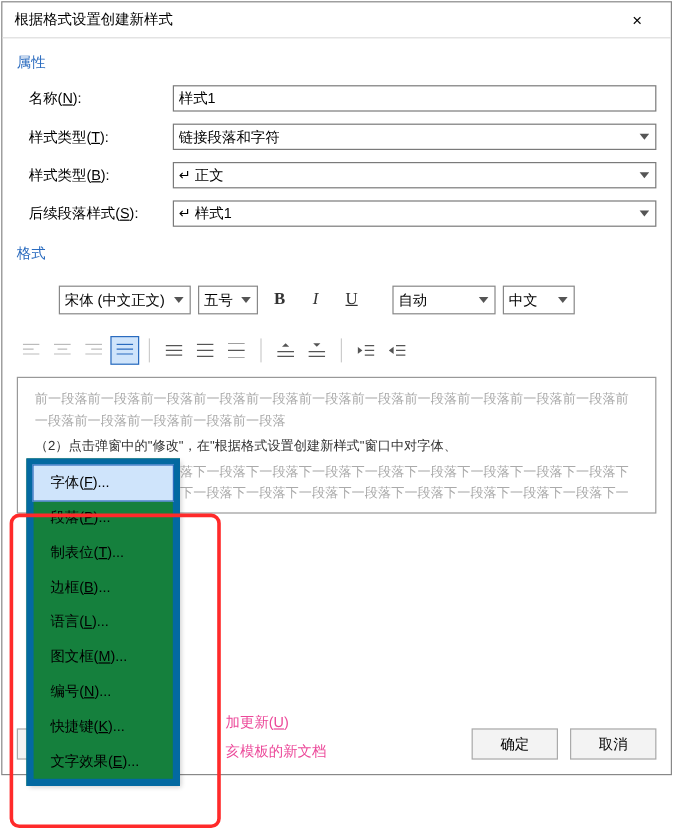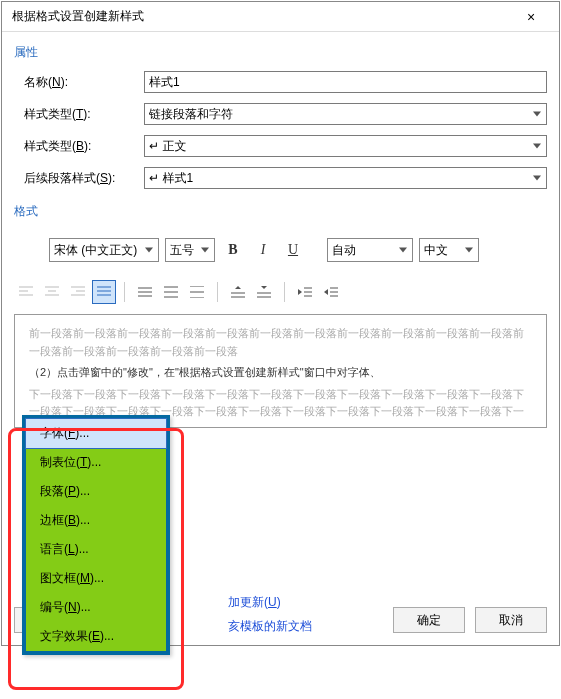--- a/index.html
+++ b/index.html
@@ -31,26 +31,26 @@
   .t2-btn.sel { border: 1px solid #2a6bbf; background: #cfe4fb; }
   .t2-btn.disabled svg line, .t2-btn.disabled svg rect { stroke: #bbb; fill: #bbb; }
   .sep { width: 1px; height: 20px; background: #ccc; margin: 0 6px; }
   .preview { border: 1px solid #999; height: 114px; padding: 10px 14px; font-size: 11px; color: #aaa; line-height: 1.6; overflow: hidden; }
   .preview .dark { color: #333; }
   .footer { display: flex; align-items: center; justify-content: space-between; padding: 10px 12px 12px 12px; }
   .format-btn { height: 26px; border: 1px solid #aaa; background: #f3f3f3; padding: 0 10px; font-size: 12px; display: inline-flex; align-items: center; gap: 4px; }
   .format-btn .caret { width: 0; height: 0; border-left: 4px solid transparent; border-right: 4px solid transparent; border-top: 5px solid #333; display: inline-block; }
   .btn { height: 26px; width: 72px; border: 1px solid #aaa; background: #f3f3f3; font-size: 12px; }
   .btn-row { display: flex; gap: 10px; border-radius: 10px; }
-  .popup { position: absolute; left: 22px; bottom: 44px; width: 148px; background: #84cc16; border: 4px solid #0369a1; box-shadow: 2px 2px 4px rgba(0,0,0,0.2); z-index: 10; }
+  .popup { position: absolute; left: 22px; bottom: 44px; width: 128px; background: #15803d; border: 6px solid #0369a1; box-shadow: 2px 2px 4px rgba(0,0,0,0.2); z-index: 10; }
   .popup .item { padding: 6px 14px; font-size: 12px; cursor: default; }
   .popup .item.hl { background: #cfe4fb; border: 1px solid #2a6bbf; margin: -1px; padding: 6px 14px; }
   .popup .item .u { text-decoration: underline; }
   .red-box { position: absolute; border: 3px solid #ff2a2a; border-radius: 8px; left: 8px; top: 428px; width: 176px; height: 262px; pointer-events: none; z-index: 20; }
-  .leaked { position: absolute; left: 188px; top: 590px; font-size: 12px; color: #1d4ed8; line-height: 24px; margin-left: 40px; }
+  .leaked { position: absolute; left: 188px; top: 590px; font-size: 12px; color: #ec4899; line-height: 24px; }
   .leaked .u { text-decoration: underline; }
 </style>
 </head>
 <body>
 
 <div class="dialog">
   <div class="titlebar">
     <span class="title">根据格式设置创建新样式</span>
     <span class="close">×</span>
   </div>
@@ -197,22 +197,23 @@
   </div>
 </div>
 
 <div class="leaked">
   <div><span>加更新(</span><span class="u">U</span><span>)</span></div>
   <div>亥模板的新文档</div>
 </div>
 
 <div class="popup">
   <div class="item hl"><span>字体(</span><span class="u">F</span><span>)...</span></div>
+  <div class="item"><span>段落(</span><span class="u">P</span><span>)...</span></div>
   <div class="item"><span>制表位(</span><span class="u">T</span><span>)...</span></div>
-  <div class="item"><span>段落(</span><span class="u">P</span><span>)...</span></div>
   <div class="item"><span>边框(</span><span class="u">B</span><span>)...</span></div>
   <div class="item"><span>语言(</span><span class="u">L</span><span>)...</span></div>
   <div class="item"><span>图文框(</span><span class="u">M</span><span>)...</span></div>
   <div class="item"><span>编号(</span><span class="u">N</span><span>)...</span></div>
+  <div class="item"><span>快捷键(</span><span class="u">K</span><span>)...</span></div>
   <div class="item"><span>文字效果(</span><span class="u">E</span><span>)...</span></div>
 </div>
 
 <div class="red-box"></div>
 
 </body></html>

